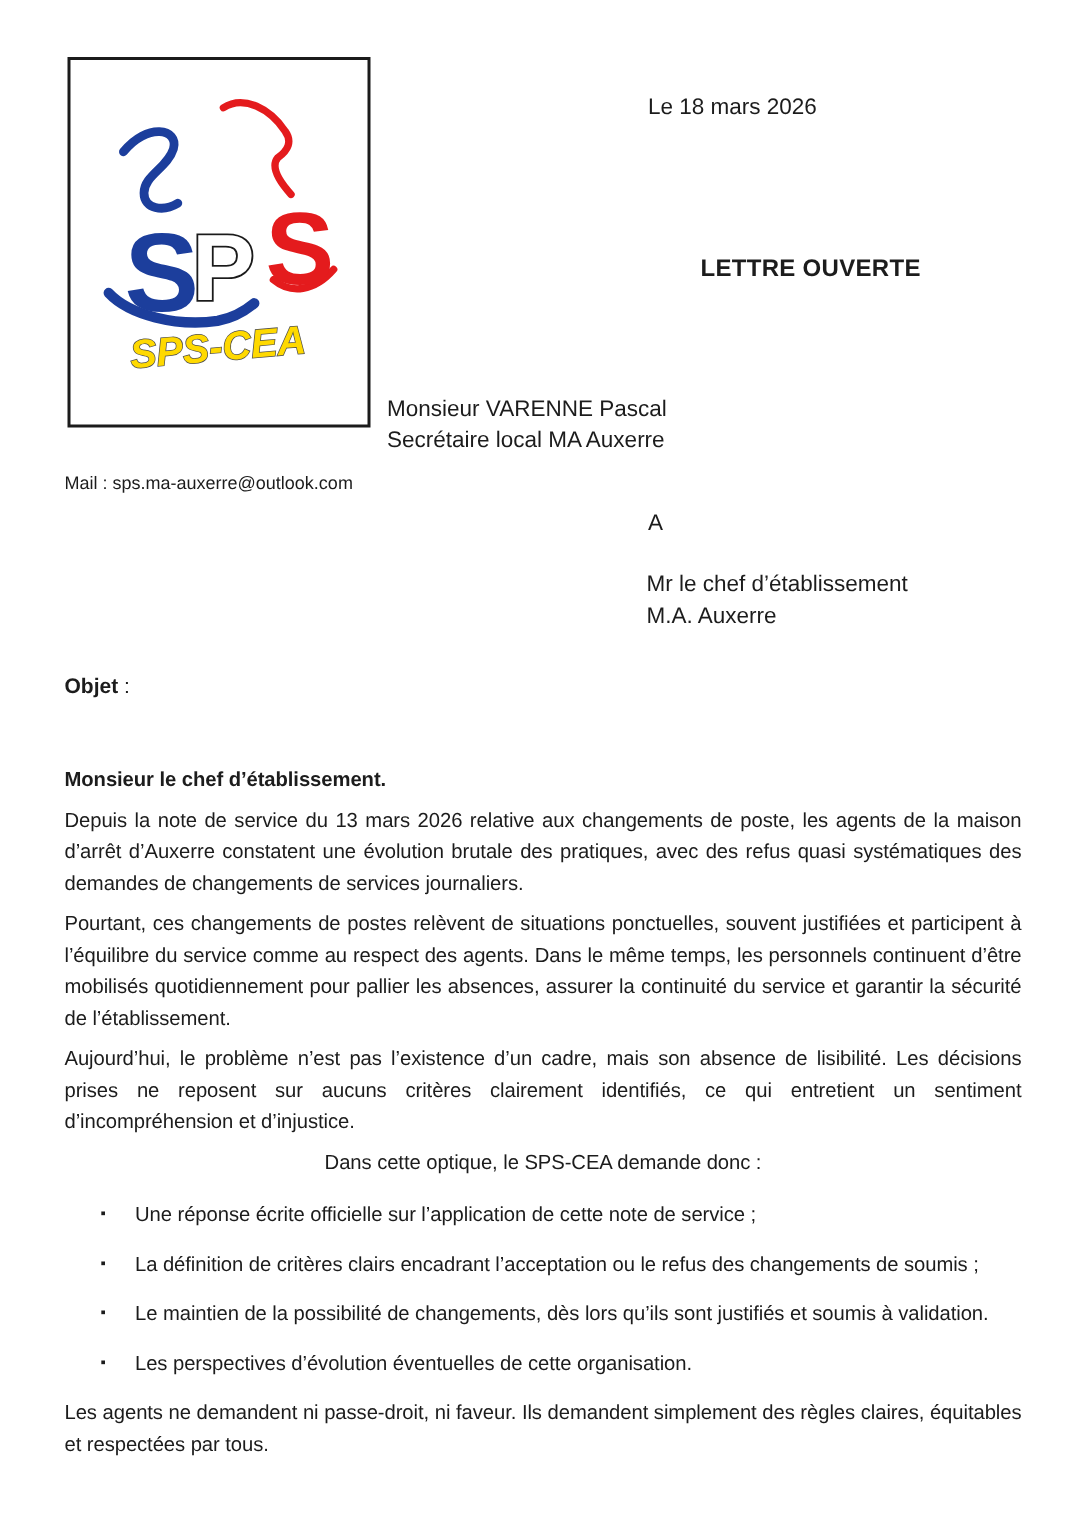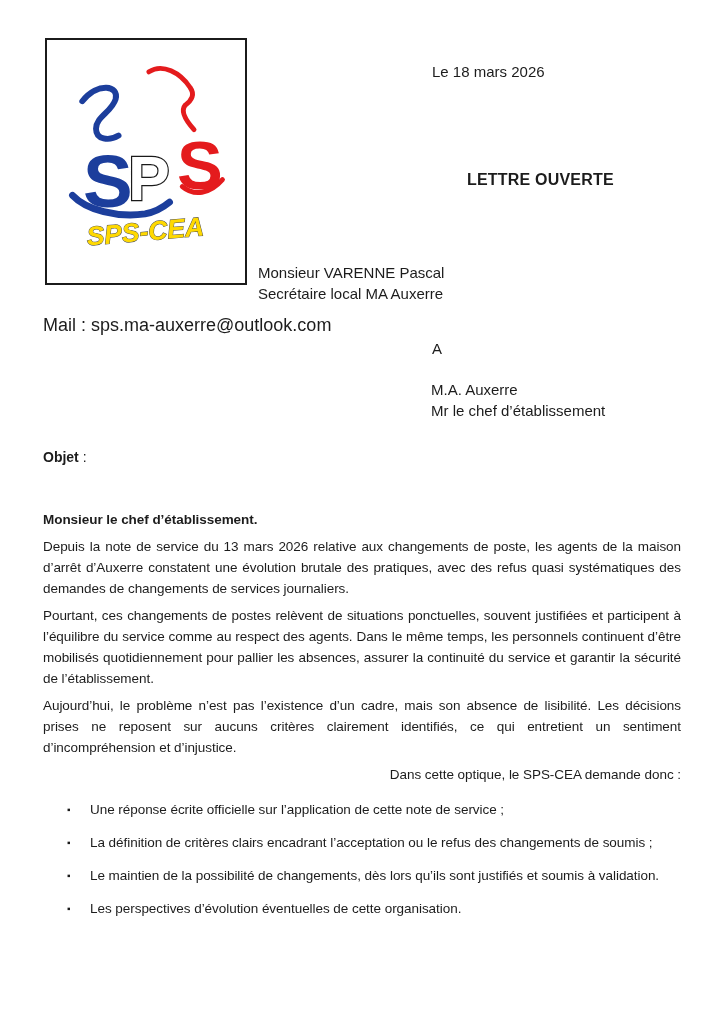--- a/index.html
+++ b/index.html
@@ -19,37 +19,37 @@
     box-sizing:border-box;
     background:#fff;
   }
   .logo-box svg { width:100%; height:100%; display:block; }
   .logo-letter { font-family:"Liberation Sans", sans-serif; font-weight:bold; }
   .logo-caption { font-family:"Liberation Sans", sans-serif; font-weight:bold; font-style:italic; }
 
   .date-line   { position:absolute; left:432px; top:63px;  font-size:15px; }
   .letter-title{ position:absolute; left:431px; top:171px; font-size:16px; font-weight:bold; letter-spacing:.2px;margin-left:36px; }
   .sender-block{ position:absolute; left:258px; top:262px; font-size:15px; line-height:21px; }
-  .mail-line   { position:absolute; left:43px;  top:315px; font-size:18px; }
+  .mail-line   { position:absolute; left:43px;  top:315px; font-size:12px; }
   .to-label    { position:absolute; left:432px; top:340px; font-size:15px; }
   .recipient-block { position:absolute; left:431px; top:379px; font-size:15px; line-height:21px; }
   .subject-line{ position:absolute; left:43px;  top:449px; font-size:14px; }
   .subject-line .subj-label { font-weight:bold; }
 
   
   .letter-body {
     position:absolute; left:43px; top:509px;
     width:638px;
     font-size:13.5px;
     line-height:21px;
     letter-spacing:-0.05px;
   }
   .letter-body p { margin:0 0 6px 0; text-align:justify; }
   .letter-body p.salutation { text-align:left;font-weight:bold; }
-  .letter-body p.list-intro { text-align:right; margin-bottom:14px; }
+  .letter-body p.list-intro { text-align:center; margin-bottom:14px; }
   .bullet-list { margin:0; padding:0; list-style:none; }
   .bullet-item { display:flex; margin:0 0 12px 0; }
   .bullet-marker {
     flex:0 0 auto;
     width:47px;
     padding-left:24px;
     box-sizing:border-box;
     font-size:10px;
     line-height:21px;
   }
@@ -86,22 +86,22 @@
 
   <div class="sender-block">
     <div>Monsieur VARENNE Pascal</div>
     <div>Secrétaire local MA Auxerre</div>
   </div>
 
   <div class="mail-line">Mail : sps.ma-auxerre@outlook.com</div>
 
   <div class="to-label">A</div>
   <div class="recipient-block">
+    <div>Mr le chef d’établissement</div>
     <div>M.A. Auxerre</div>
-    <div>Mr le chef d’établissement</div>
   </div>
 
   <div class="subject-line">
     <span class="subj-label">Objet</span><span> :</span>
   </div>
 
   <div class="letter-body">
     <p class="salutation">Monsieur le chef d’établissement.</p>
 
     <p>Depuis la note de service du 13 mars 2026 relative aux changements de poste, les agents de la maison d’arrêt d’Auxerre constatent une évolution brutale des pratiques, avec des refus quasi systématiques des demandes de changements de services journaliers.</p>
@@ -122,16 +122,17 @@
       <li class="bullet-item">
         <span class="bullet-marker">▪</span>
         <span class="bullet-text">Le maintien de la possibilité de changements, dès lors qu’ils sont justifiés et soumis à validation.</span>
       </li>
       <li class="bullet-item">
         <span class="bullet-marker">▪</span>
         <span class="bullet-text">Les perspectives d’évolution éventuelles de cette organisation.</span>
       </li>
     </ul>
 
+    <p class="closing-par">Les agents ne demandent ni passe-droit, ni faveur. Ils demandent simplement des règles claires, équitables et respectées par tous.</p>
 
   </div>
 
 </div>
 
 </body></html>

